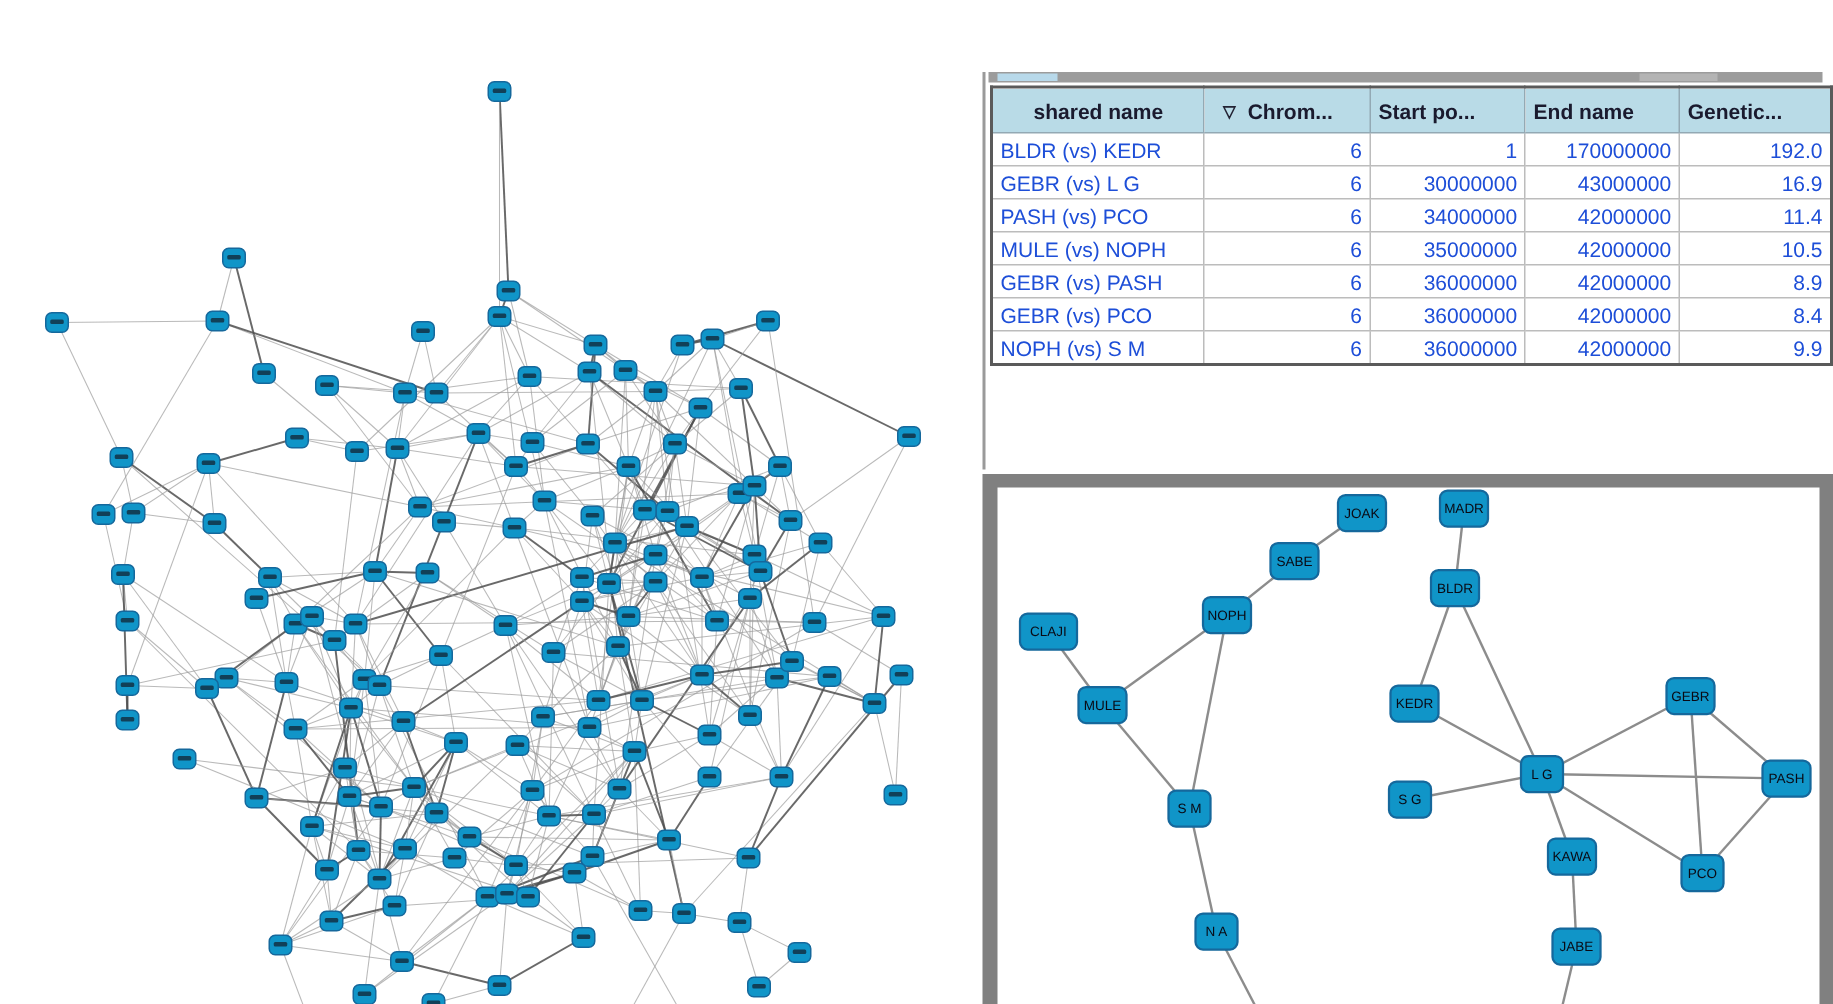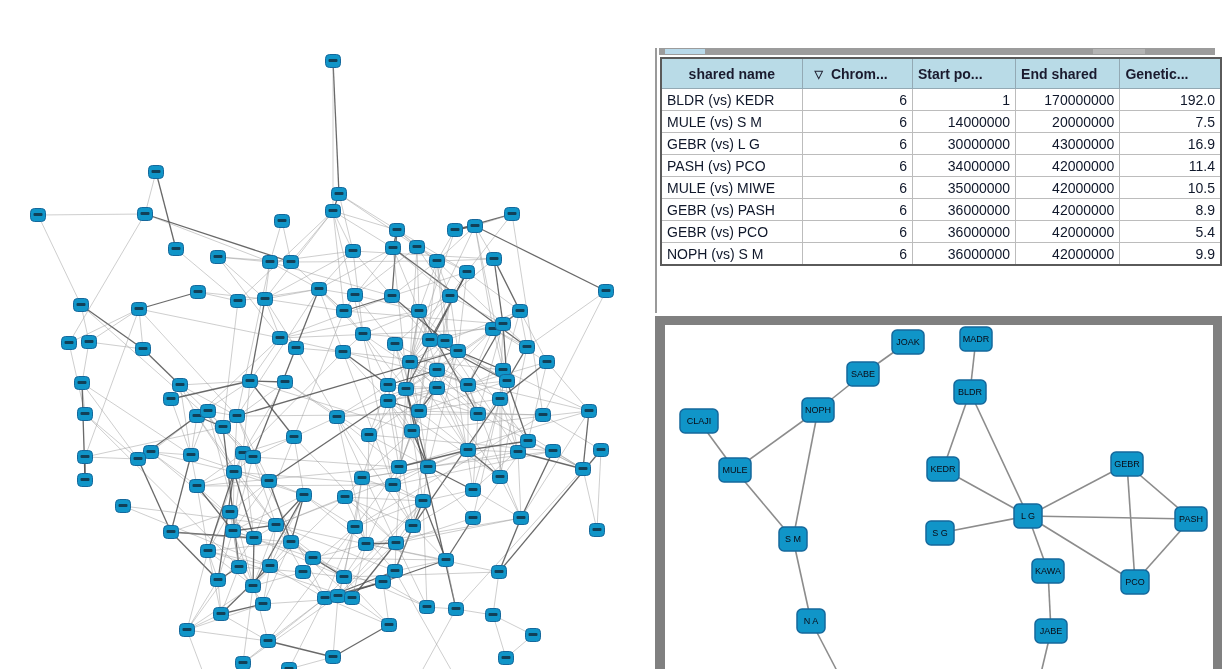--- a/index.html
+++ b/index.html
@@ -11,21 +11,21 @@
   #table-panel{position:absolute;left:655px;top:0;width:567px;height:265px;background:#ffffff;
                border-left:2px solid #9a9a9a;box-sizing:border-box;}
   #hscroll{position:absolute;left:2px;top:0;width:556px;height:7px;background:#9c9c9c;}
   #hscroll .thumb-blue{position:absolute;left:6px;top:1px;width:40px;height:5px;background:#b8d9ea;}
   #hscroll .thumb-gray{position:absolute;left:434px;top:1px;width:52px;height:5px;background:#b4b4b4;}
   #attr-table{border-collapse:collapse;table-layout:fixed;margin-left:3px;margin-top:9px;
               border:2px solid #5a5a5a;}
   #attr-table th{background:#b9dbe7;border:1px solid #93a9b4;height:29px;
                  font-size:14px;font-weight:bold;color:#1a1a2e;padding:0 5px;overflow:hidden;white-space:nowrap;}
   #attr-table td{background:#ffffff;border:1px solid #bcbcbc;height:21px;font-size:14px;
-                 color:#0f172a;padding:0 5px;overflow:hidden;white-space:nowrap;}
+                 color:#1d4ed8;padding:0 5px;overflow:hidden;white-space:nowrap;}
   #attr-table .c-name{text-align:left;}
   #attr-table .c-num{text-align:right;}
   th.h-center{text-align:center;} th.h-left{text-align:left;} th.h-right{text-align:left;}
   .filter-icon{font-size:11px;color:#223;margin-right:4px;display:inline-block;transform:translateY(-1px);}
   
   #graph-panel{position:absolute;left:655px;top:268px;width:567px;height:456px;box-sizing:border-box;
                border:9px solid #808080;border-left-width:10px;background:#ffffff;}
   #smallnet{position:absolute;left:0;top:0;}
   .small-label{font-family:"Liberation Sans",sans-serif;font-size:9px;fill:#0a0a14;}
 </style>
@@ -1196,76 +1196,69 @@
             <span>shared name</span>
           </th>
           <th class="h-left" style="width: 100px; padding-left: 12px;">
             <span class="filter-icon">▽</span>
             <span>Chrom...</span>
           </th>
           <th class="h-right" style="width: 103px;">
             <span>Start po...</span>
           </th>
           <th class="h-right" style="width: 100px;">
-            <span>End shared</span>
+            <span>End name</span>
           </th>
           <th class="h-right" style="width: 100px;">
             <span>Genetic...</span>
           </th>
         </tr>
       </thead>
       <tbody id="tbody">
           <tr>
             <td class="c-name">BLDR (vs) KEDR</td>
             <td class="c-num">6</td>
             <td class="c-num">1</td>
             <td class="c-num">170000000</td>
             <td class="c-num">192.0</td>
-          </tr>
-          <tr>
-            <td class="c-name">MULE (vs) S M</td>
-            <td class="c-num">6</td>
-            <td class="c-num">14000000</td>
-            <td class="c-num">20000000</td>
-            <td class="c-num">7.5</td>
           </tr>
           <tr>
             <td class="c-name">GEBR (vs) L G</td>
             <td class="c-num">6</td>
             <td class="c-num">30000000</td>
             <td class="c-num">43000000</td>
             <td class="c-num">16.9</td>
           </tr>
           <tr>
             <td class="c-name">PASH (vs) PCO</td>
             <td class="c-num">6</td>
             <td class="c-num">34000000</td>
             <td class="c-num">42000000</td>
             <td class="c-num">11.4</td>
           </tr>
           <tr>
-            <td class="c-name">MULE (vs) MIWE</td>
+            <td class="c-name">MULE (vs) NOPH</td>
             <td class="c-num">6</td>
             <td class="c-num">35000000</td>
             <td class="c-num">42000000</td>
             <td class="c-num">10.5</td>
           </tr>
           <tr>
             <td class="c-name">GEBR (vs) PASH</td>
             <td class="c-num">6</td>
             <td class="c-num">36000000</td>
             <td class="c-num">42000000</td>
             <td class="c-num">8.9</td>
           </tr>
           <tr>
             <td class="c-name">GEBR (vs) PCO</td>
             <td class="c-num">6</td>
             <td class="c-num">36000000</td>
             <td class="c-num">42000000</td>
-            <td class="c-num">5.4</td>
+            <td class="c-num">8.4</td>
           </tr>
           <tr>
             <td class="c-name">NOPH (vs) S M</td>
             <td class="c-num">6</td>
             <td class="c-num">36000000</td>
             <td class="c-num">42000000</td>
             <td class="c-num">9.9</td>
           </tr>
         </tbody>
     </table>

